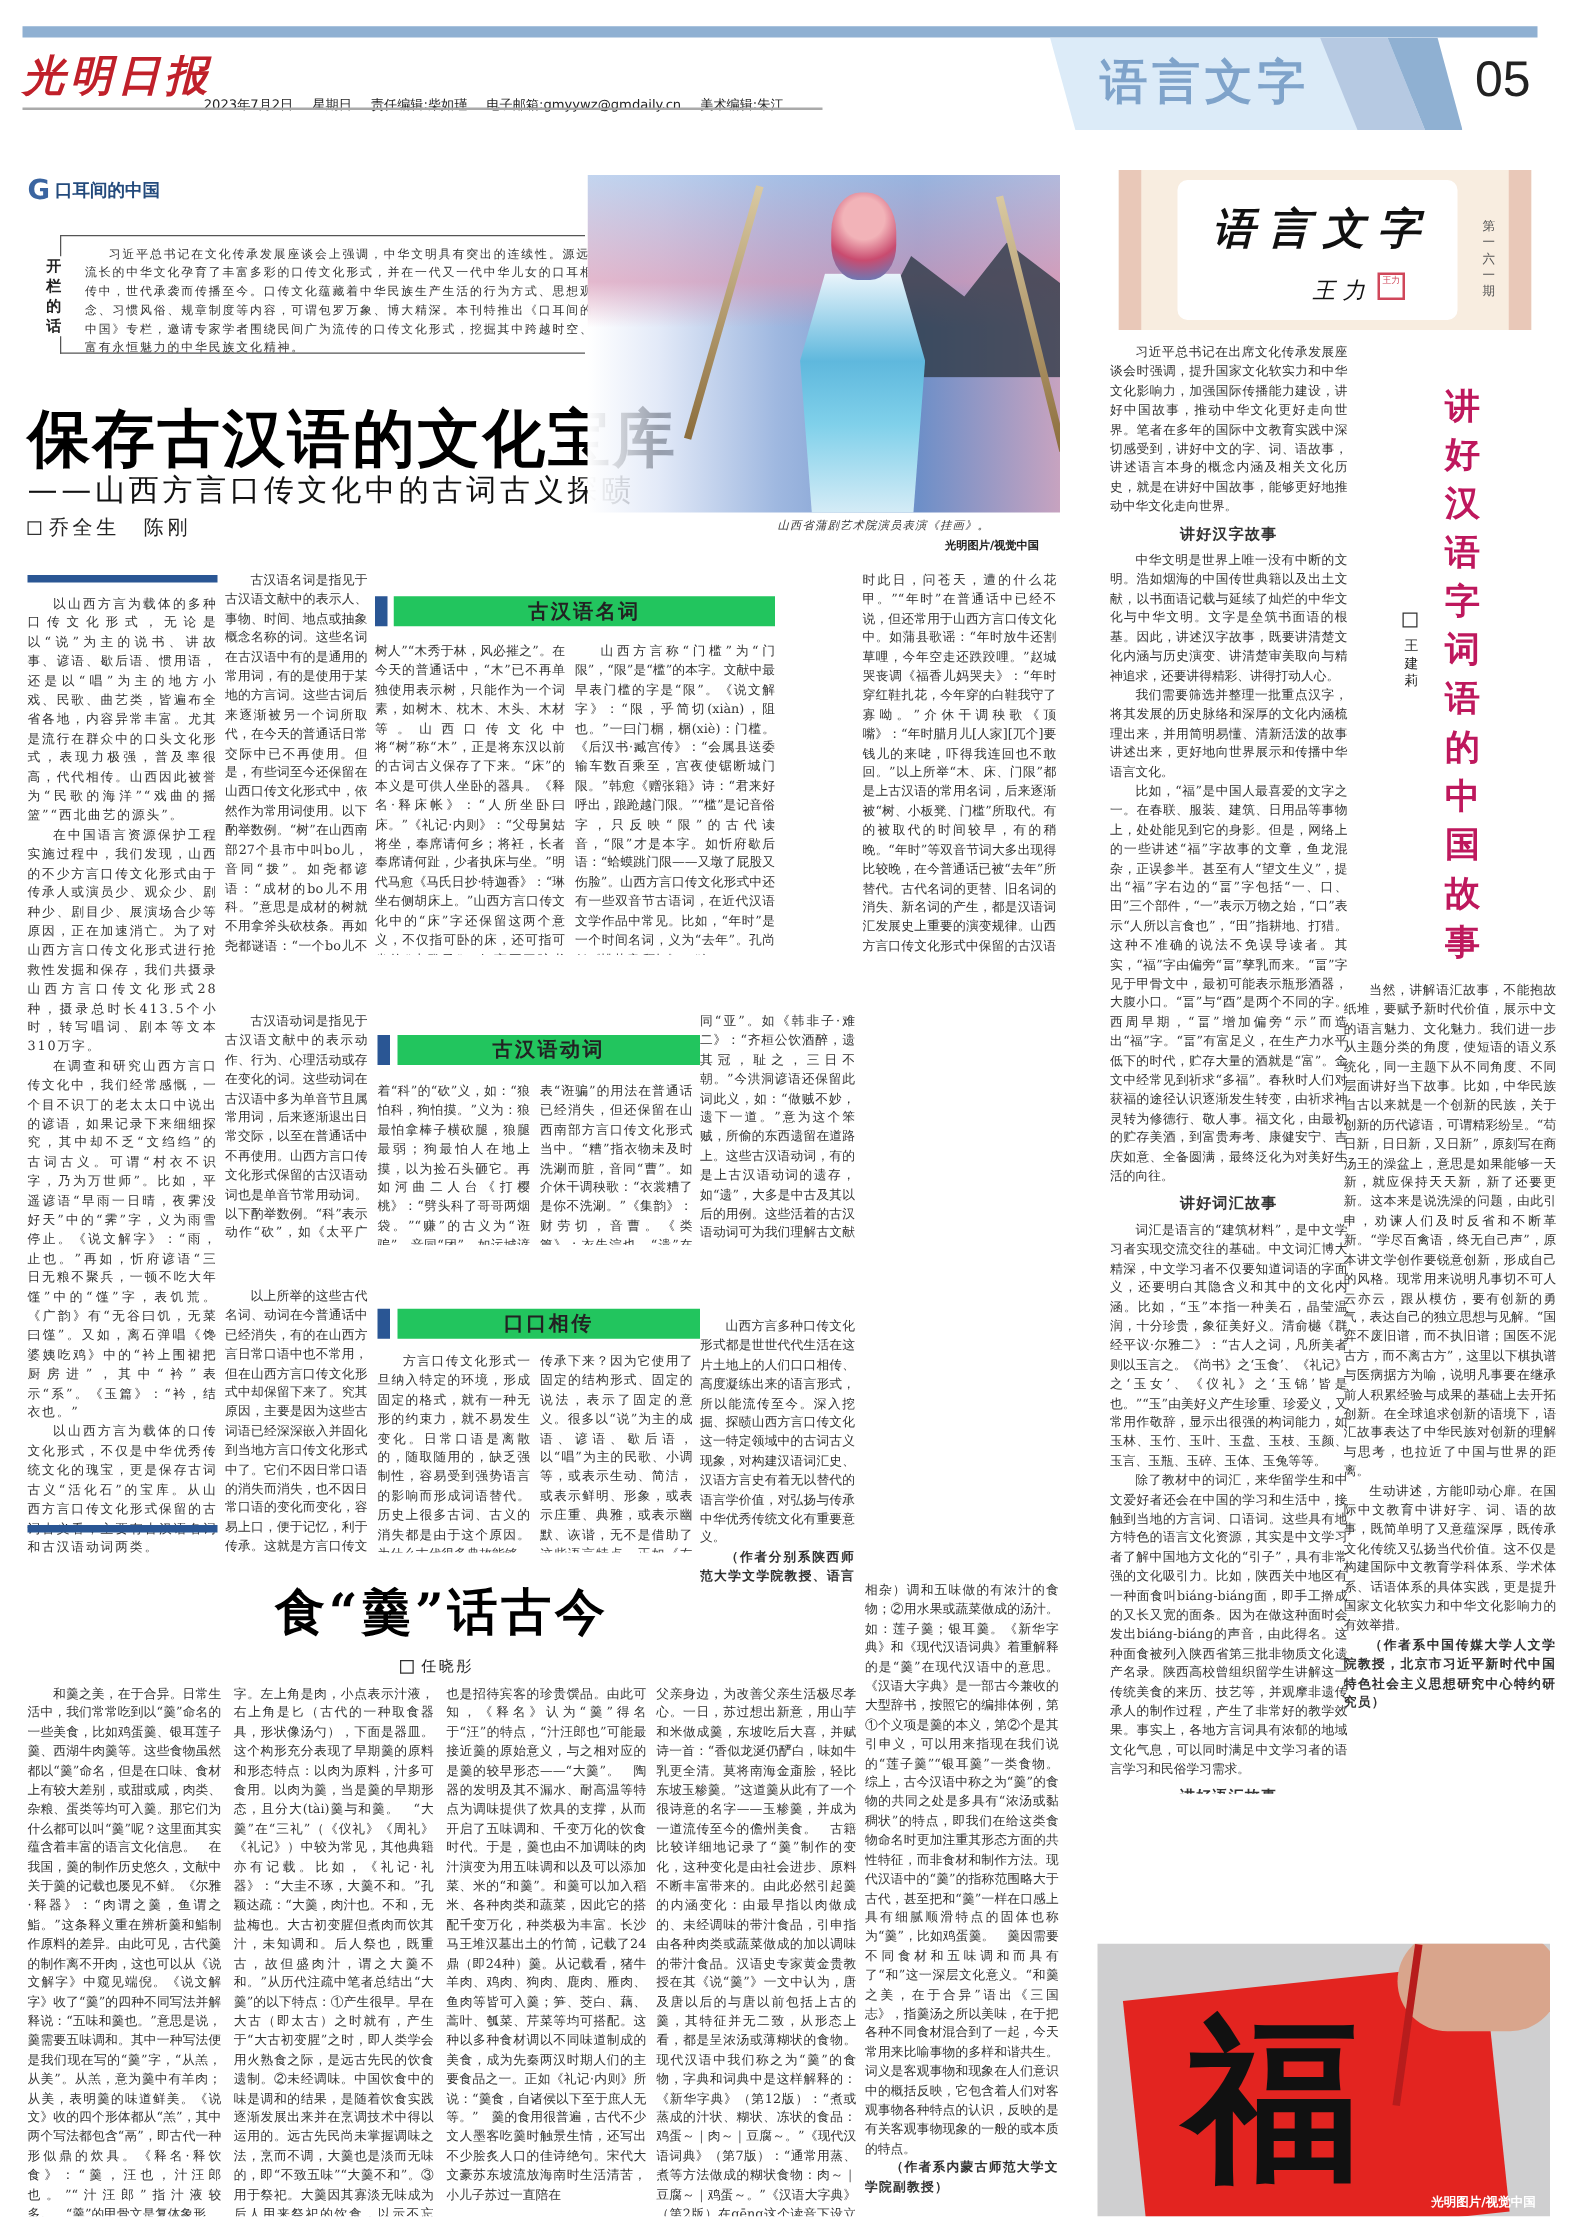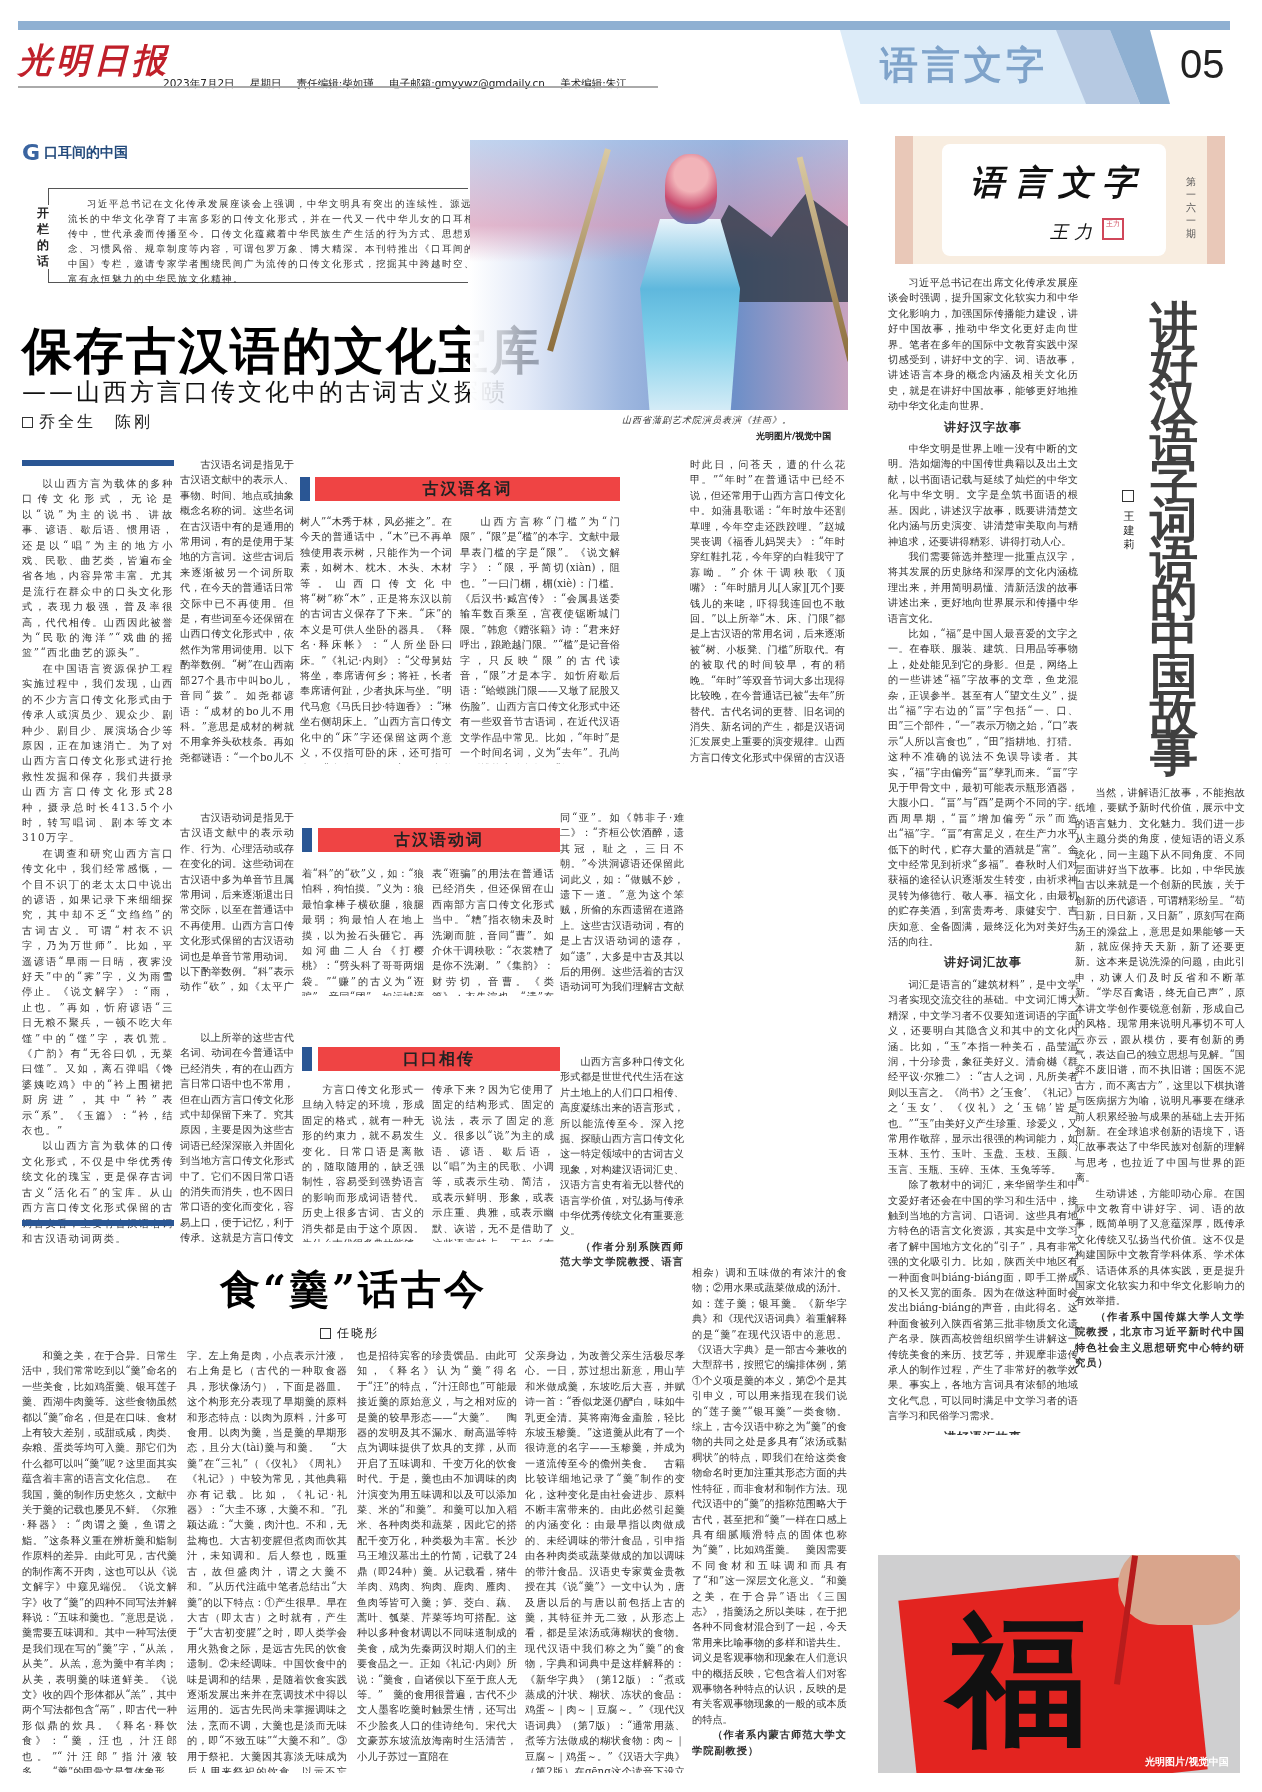--- a/index.html
+++ b/index.html
@@ -30,36 +30,36 @@
   .photo1 .mount { position:absolute; left:55%; top:20%; width:45%; height:40%; background:#2e3a46; clip-path: polygon(0 100%, 30% 10%, 55% 40%, 75% 0, 100% 30%, 100% 100%); opacity:0.8; }
   .photo1 .figure { position:absolute; left:45%; top:5%; width:100px; height:260px; }
   .photo1 .head { position:absolute; left:25px; top:0; width:52px; height:70px; border-radius:45% 45% 40% 40%; background: radial-gradient(circle at 50% 30%, #f2b3b8 30%, #c94b6f 60%, #6c79b5 90%); }
   .photo1 .body { position:absolute; left:0; top:65px; width:100px; height:200px; background: linear-gradient(180deg, #e9f4fb 0%, #5fb8dd 35%, #7fd0ea 60%, #dfeff8 100%); clip-path: polygon(20% 0, 80% 0, 100% 35%, 90% 100%, 10% 100%, 0 35%); }
   .photo1 .spear1 { position:absolute; left:28%; top:2%; width:6px; height:210px; background: linear-gradient(#d9c9a2, #8c6d3c); transform: rotate(16deg); }
   .photo1 .spear2 { position:absolute; left:93%; top:5%; width:6px; height:210px; background: linear-gradient(#d9c9a2, #8c6d3c); transform: rotate(-14deg); }
   .photo-caption { left: 600px; top: 414px; font-size: 9px; font-style: italic; color: #333; letter-spacing: 1px; margin-left: 22px; }
   .photo-credit { left: 756px; top: 430px; font-family: "DejaVu Sans", sans-serif; font-size: 9px; font-weight: bold; }
 
   .bluebar { height: 6px; background: #2a5694; }
-  .sec-header { height: 24px; background: #ef4444; text-align: center; font-size: 16px; font-weight: bold; line-height: 24px; letter-spacing: 2px; }
+  .sec-header { height: 24px; background: #22c55e; text-align: center; font-size: 16px; font-weight: bold; line-height: 24px; letter-spacing: 2px; }
   .sec-marker { width: 10px; height: 24px; background: #2a5694; }
 
   .col { font-size: 10.2px; line-height: 15.4px; text-align: justify; color: #333; }
   .col p { text-indent: 2em; }
   .col.wide { letter-spacing: 1.5px; }
   .bold-note { font-weight: bold; font-family: "DejaVu Sans", sans-serif; letter-spacing: 1px; }
 
   .wl-banner { left: 895px; top: 136px; width: 330px; height: 128px; background: #f8ede0; border-left: 18px solid #e9c8b8; border-right: 18px solid #e9c8b8; }
   .wl-inner { left: 942px; top: 144px; width: 224px; height: 112px; background: #fff; border-radius: 8px; }
   .wl-title { left: 970px; top: 160px; font-size: 34px; font-style: italic; letter-spacing: 10px; font-family: "DejaVu Serif", serif; font-weight: bold; color: #111; }
   .wl-author { left: 1050px; top: 220px; font-size: 18px; font-style: italic; letter-spacing: 6px; color: #111; }
   .wl-seal { left: 1102px; top: 218px; width: 22px; height: 22px; border: 2px solid #d0475a; color: #d0475a; font-size: 10px; text-align: center; line-height: 18px; }
   .wl-issue { left: 1186px; top: 175px; width: 12px; font-size: 10px; line-height: 13px; color: #555; }
 
-  .vtitle { left: 1150px; top: 305px; width: 40px; font-size: 48px; font-weight: bold; line-height: 39px; text-align: right; color: #404040; }
+  .vtitle { left: 1150px; top: 305px; width: 40px; font-size: 28px; font-weight: bold; line-height: 39px; text-align: center; color: #be185d; }
   .vauthor { left: 1122px; top: 490px; width: 14px; font-size: 11px; line-height: 14px; text-align: center; }
   .vauthor .box { display:block; width: 12px; height: 12px; border: 1px solid #333; margin-bottom: 8px; }
 
   .subsec { text-align: center; font-family: "DejaVu Sans", sans-serif; font-weight: bold; font-size: 12px; letter-spacing: 1px; margin: 6px 0; text-indent: 0 !important; }
 
   .geng-title { left: 220px; top: 1262px; font-size: 40px; font-weight: bold; color: #000; letter-spacing: 3px; }
   .geng-byline { left: 320px; top: 1325px; font-size: 12px; letter-spacing: 2px; }
   .photo2 { left: 878px; top: 1555px; width: 362px; height: 218px; background: #cfcfd0; overflow: hidden; }
   .photo2 .paper { position:absolute; left:30px; top:30px; width:290px; height:200px; background:#e32420; transform: rotate(-6deg); }
   .photo2 .char { position:absolute; left:70px; top:50px; width:210px; height:150px; font-size:140px; font-weight:bold; color:#111; line-height:150px; font-family: "DejaVu Serif", serif; }

